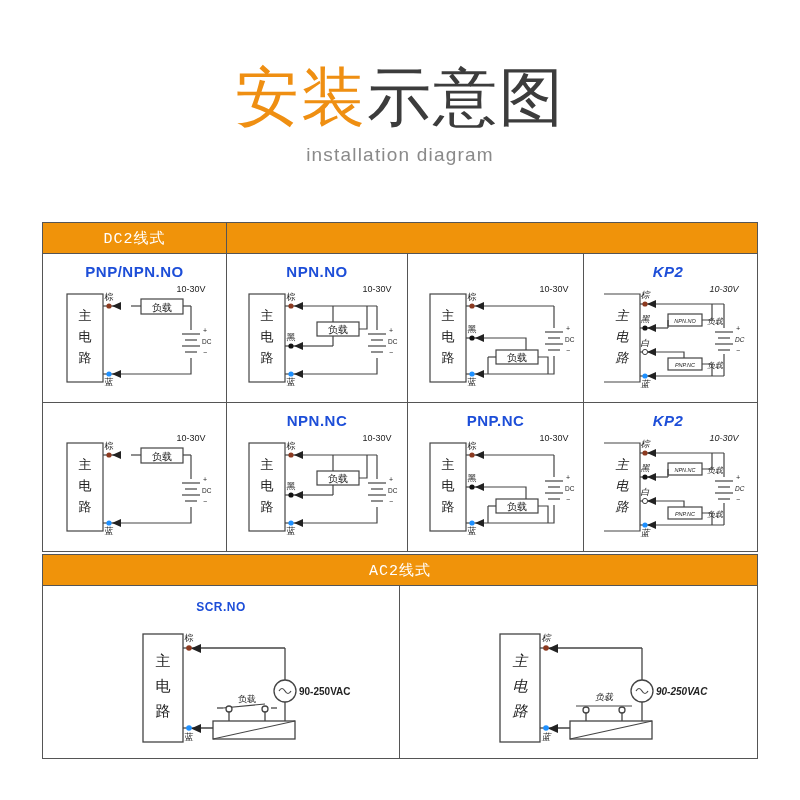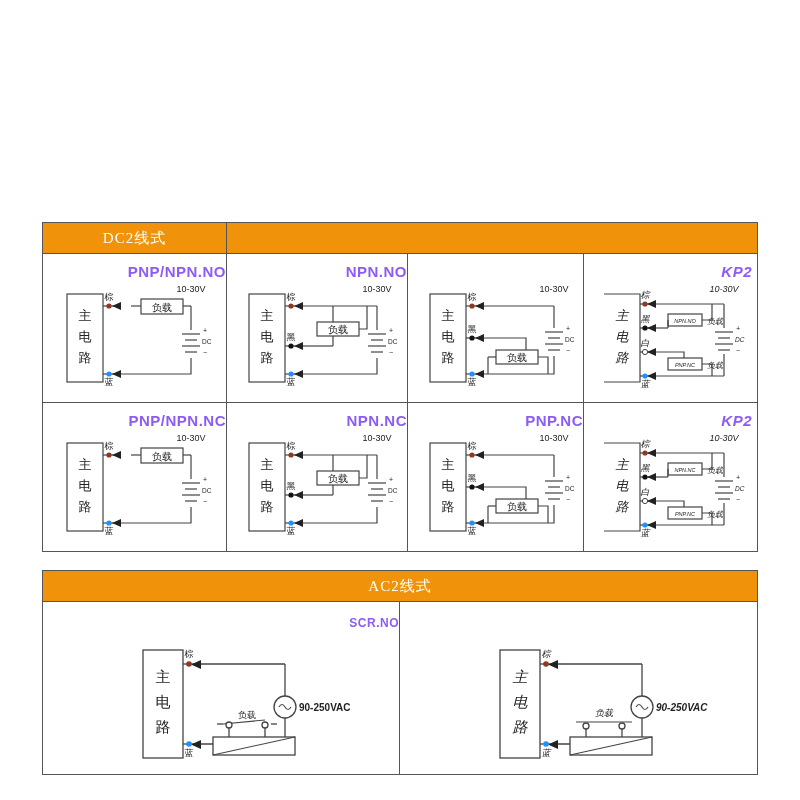--- a/index.html
+++ b/index.html
@@ -22,61 +22,67 @@
     margin-top:12px;font-size:19px;color:#8A8A8A;letter-spacing:1.2px;
     font-family:"Liberation Sans",sans-serif;
   }
 
   
   .tbl{
     position:absolute;left:42px;width:716px;
     border:1px solid #555;box-sizing:border-box;background:#fff;
   }
   #dc-table{top:222px;}
-  #ac-table{top:570px;}
+  #ac-table{top:554px;}
 
   .hdr-row{display:flex;background:#F0930A;height:30px;}
   .hdr-cell{
     flex:0 0 auto;display:flex;align-items:center;justify-content:center;
     color:#fff;font-size:15px;letter-spacing:1px;
-    font-family:Liberation Serif, serif;
+    font-family:Liberation Mono, monospace;
     border-right:1px solid #555;box-sizing:border-box;height:100%;text-align:center;
   }
   .hdr-cell:last-child{border-right:none;}
   .hdr-c1{width:184px;}
   .hdr-c2{width:362px;margin-top:32px;}
   .hdr-c3{width:168px;}
   .hdr-full{width:100%;}
 
   .body-row{display:flex;border-top:1px solid #555;box-sizing:border-box;}
   .cell{
     position:relative;box-sizing:border-box;border-right:1px solid #555;
     height:148px;overflow:hidden;background:#fff;
   }
   .cell:last-child{border-right:none;font-style:italic;}
   .w184{width:184px;} .w181{width:181px;} .w168{width:168px;}
   .h172{height:172px;}
 
   .cell-title{
-    position:absolute;top:9px;left:0;right:0;text-align:right;
-    color:#8b5cf6;font-weight:bold;font-size:15px;letter-spacing:.5px;
+    position:absolute;top:9px;left:0;right:0;text-align:center;
+    color:#1d4ed8;font-weight:bold;font-size:15px;letter-spacing:.5px;
     font-family:"Liberation Sans",sans-serif;white-space:nowrap;
   }
   .cell-title.ac{font-size:12px;top:14px;}
 
   .svg-holder{position:absolute;left:0;top:0;width:100%;height:100%;}
   svg{display:block;}
   .cn{font-family:"DejaVu Sans","Liberation Sans",sans-serif;}
   .en{font-family:"Liberation Sans",sans-serif;}
 </style>
 </head>
 <body>
 
 <div class="page">
 
+  <div class="title-wrap">
+    <div class="title">
+      <span class="t-orange">安装</span><span class="t-dark">示意图</span>
+    </div>
+    <div class="subtitle">installation diagram</div>
+  </div>
 
   <div class="tbl" id="dc-table">
 
     <div class="hdr-row">
       <div class="hdr-cell hdr-c1">DC2线式</div>
       <div class="hdr-cell hdr-c2">DC3线式</div>
     </div>
 
     <div class="body-row">
 
@@ -251,21 +257,20 @@
             <text class="en" x="151" y="88" font-size="6.5" fill="#222">DC</text>
             <text class="en" x="152" y="99" font-size="7" fill="#222">−</text>
           </svg>
         </div>
       </div>
     </div>
 
     <div class="body-row">
 
       <div class="cell w184">
-        <div class="cell-title">PNP/NPN.NC</div>
         <div class="svg-holder">
           <svg viewBox="0 0 184 148" width="184" height="148">
             <g stroke="#444" stroke-width="1.2" fill="none">
               <rect x="24" y="40" width="36" height="88"></rect>
               <path d="M60 52 H72"></path>
                 <path d="M60 120 H72"></path>
               <path d="M88 52 H98"></path>
                 <path d="M140 52 H148"></path>
               <rect x="98" y="45" width="42" height="15" fill="#fff"></rect>
               <path d="M148 52 V76"></path>

